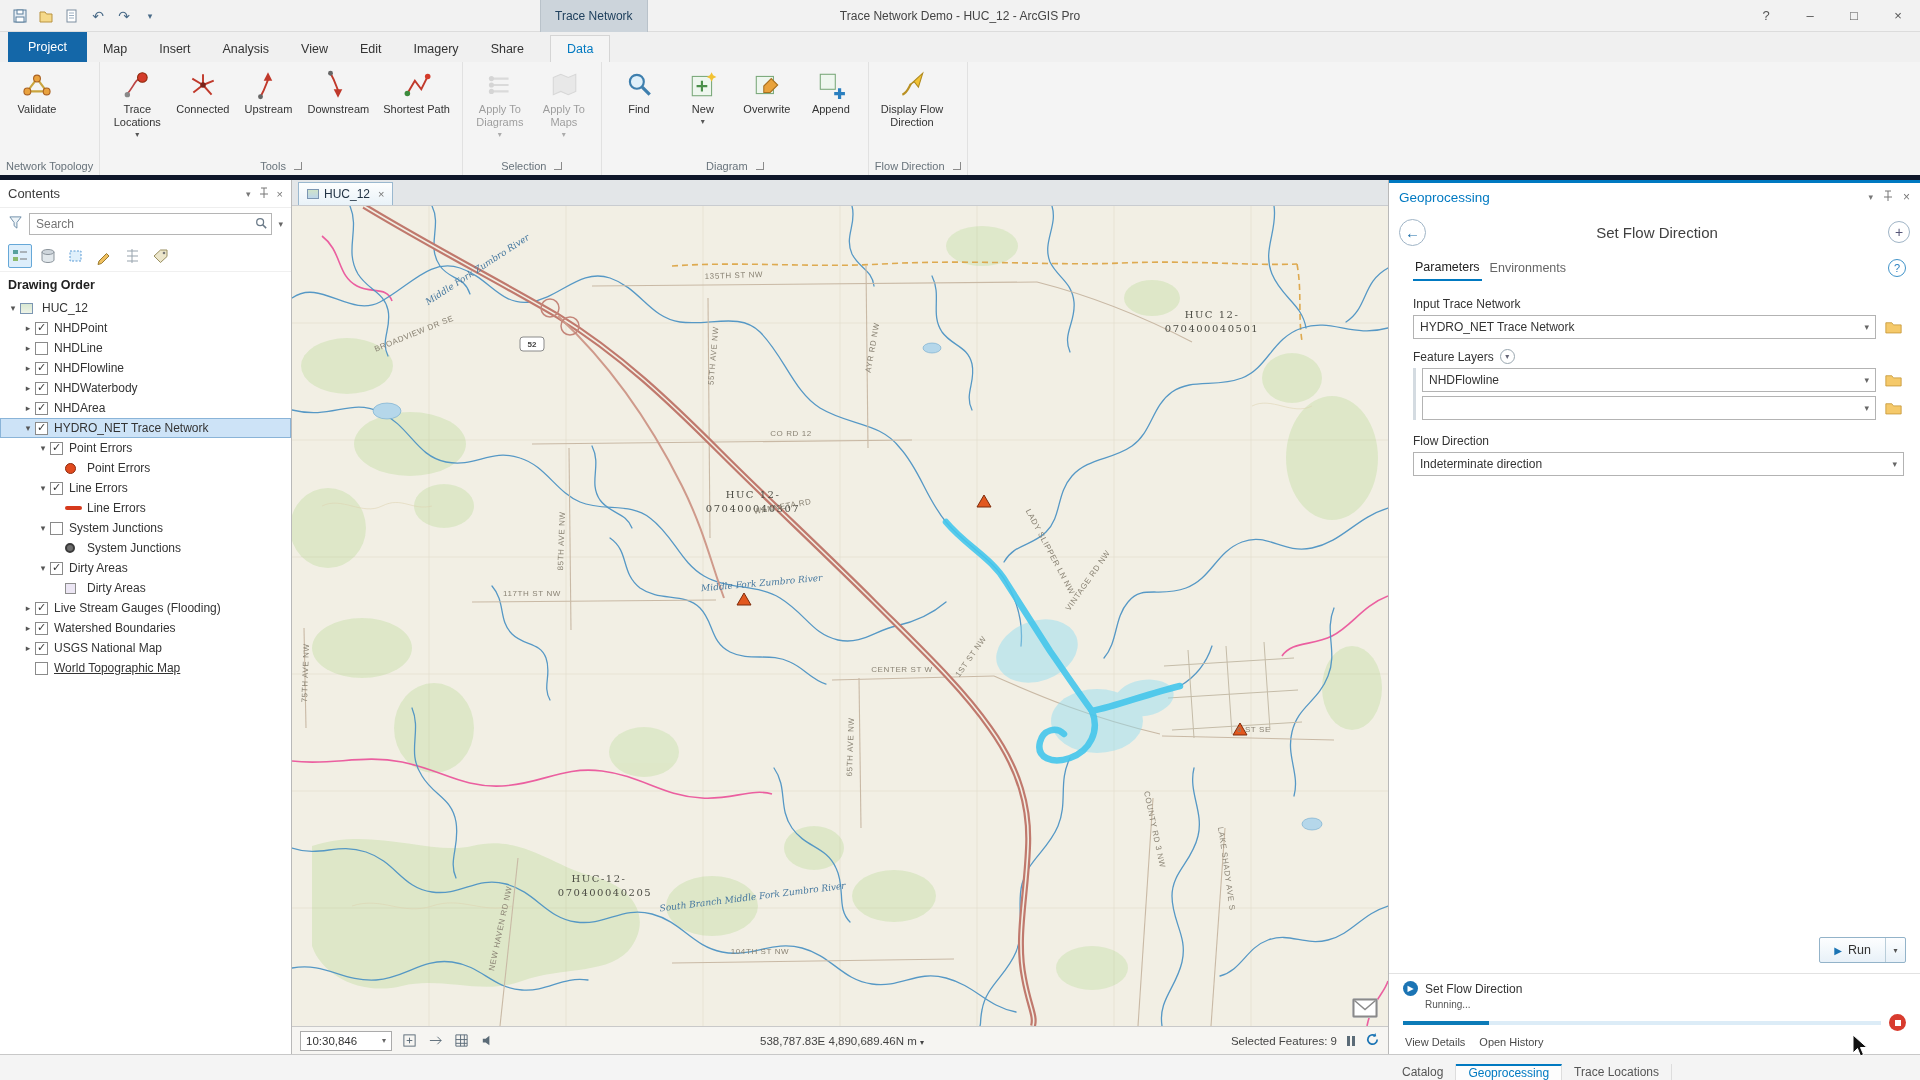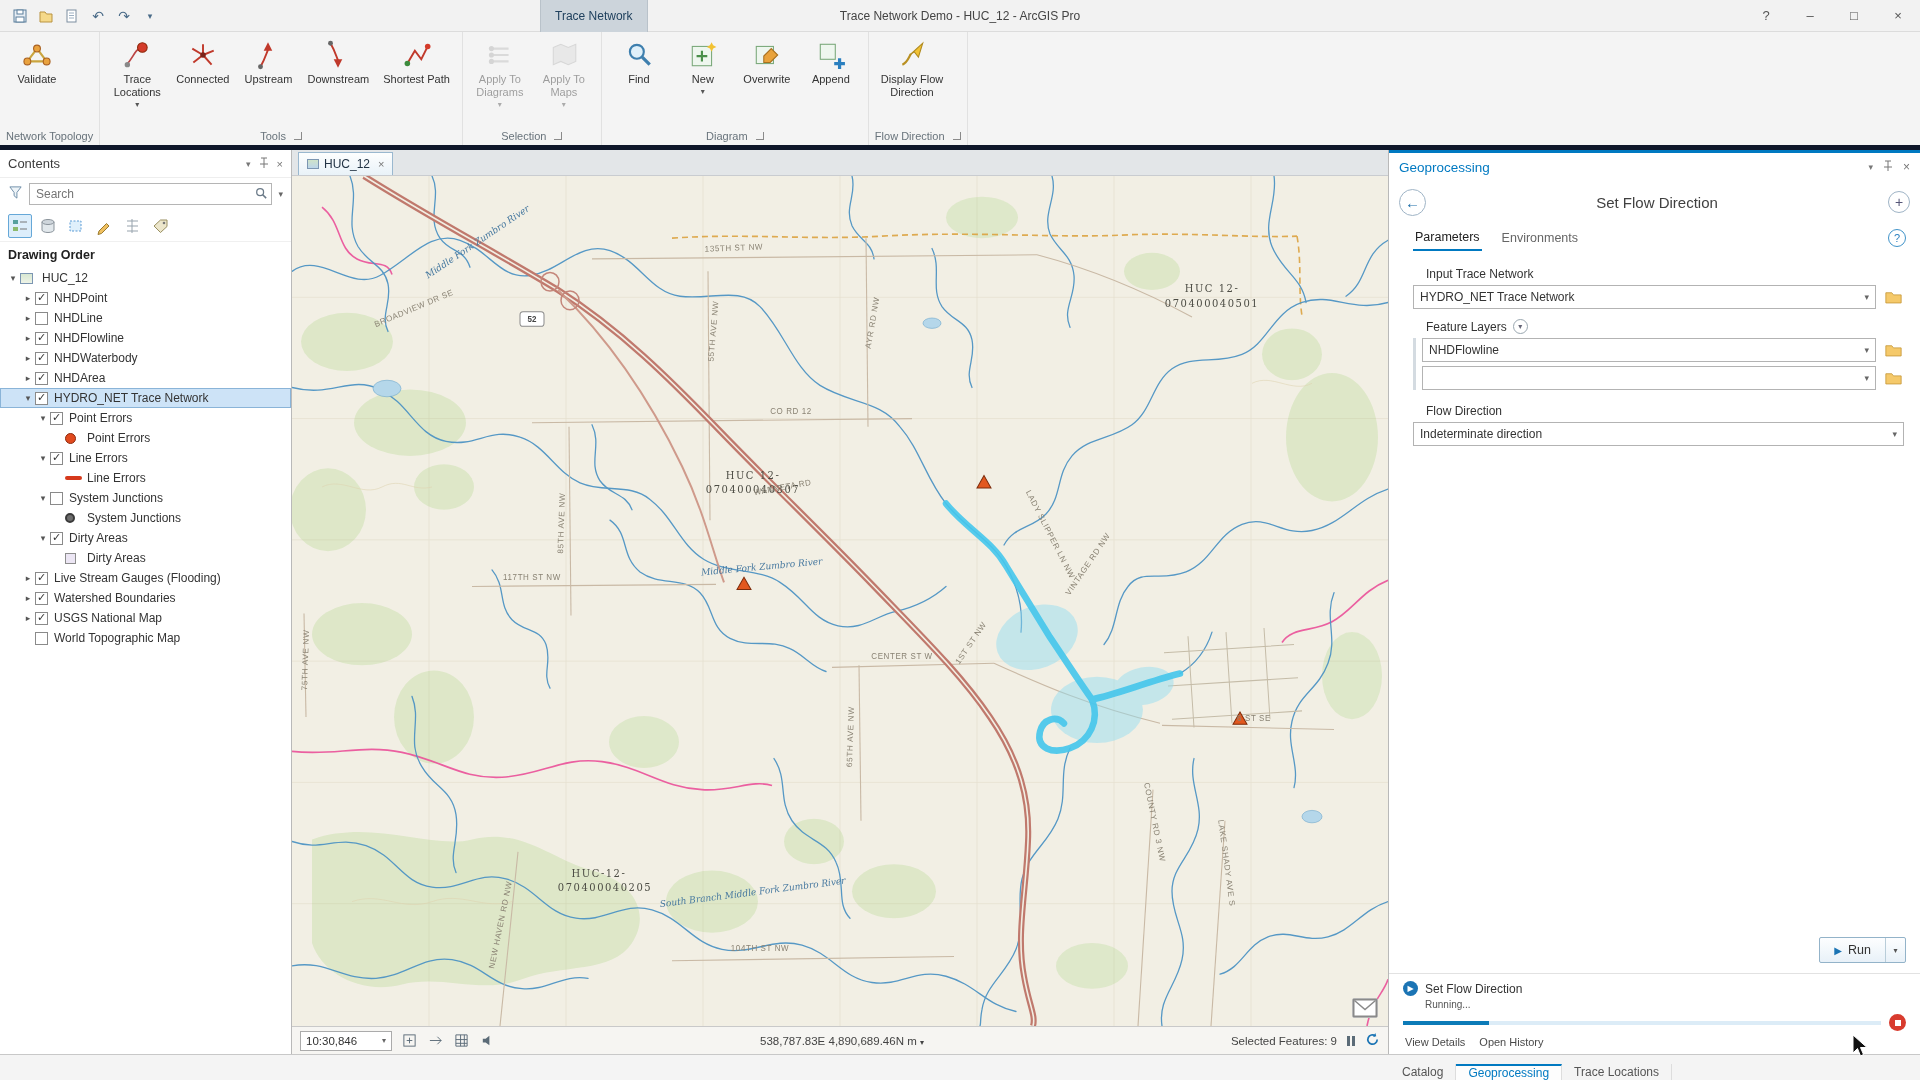--- a/index.html
+++ b/index.html
@@ -87,26 +87,26 @@
   
   .gp{width:532px;flex:0 0 532px;border-left:1px solid #b9b9b9;background:#fff;display:flex;flex-direction:column;position:relative}
   .gp-topline{height:3px;background:#0079c1;flex:0 0 3px}
   .gp-head{height:28px;display:flex;align-items:center;padding:0 10px;flex:0 0 28px}
   .gp-title{color:#0079c1;font-size:13.5px}
   .gp-head .ph-icons{margin-left:auto;display:flex;gap:10px;color:#777;align-items:center}
   .gp-toolhead{height:42px;display:flex;align-items:center;padding:0 10px;flex:0 0 42px}
   .gp-back{width:27px;height:27px;border-radius:50%;border:1px solid #9fb4c6;color:#1b6ca8;display:flex;align-items:center;justify-content:center;font-size:15px;background:#fff}
   .gp-toolname{flex:1;text-align:center;font-size:15px;color:#404040}
   .gp-add{width:22px;height:22px;border-radius:50%;border:1px solid #9fb4c6;color:#557;display:flex;align-items:center;justify-content:center;font-size:14px}
-  .gp-tabs{display:flex;align-items:center;padding:0 14px 0 24px;gap:18px;height:30px;flex:0 0 30px}
+  .gp-tabs{display:flex;align-items:center;padding:0 14px 0 24px;gap:6px;height:30px;flex:0 0 30px}
   .gp-tab{font-size:12.5px;color:#666;padding:5px 2px;cursor:default}
   .gp-tab.active{color:#222;border-bottom:2px solid #0079c1}
   .gp-help{margin-left:auto;width:18px;height:18px;border-radius:50%;border:1px solid #3f93c9;color:#2a7fbf;font-size:11px;display:flex;align-items:center;justify-content:center}
   .gp-form{padding:4px 16px 0 24px}
-  .gp-label{font-size:12px;color:#333;margin:10px 13px 4px;display:flex;align-items:center;gap:6px}
+  .gp-label{font-size:12px;color:#333;margin:10px 0 4px;display:flex;align-items:center;gap:6px}
   .circ-chev{width:15px;height:15px;border-radius:50%;border:1px solid #9aa7b0;color:#667;font-size:8px;display:inline-flex;align-items:center;justify-content:center}
   .gp-row{display:flex;align-items:center;gap:6px;margin-bottom:4px}
   .combo{flex:1;height:24px;border:1px solid #b3b3b3;background:#fff;display:flex;align-items:center;padding:0 6px;font-size:12px;color:#333}
   .combo .dd{margin-left:auto;color:#666;font-size:9px}
   .folder{width:22px;height:20px;display:flex;align-items:center;justify-content:center}
   .multival{border-left:3px solid #d4dbe1;padding-left:6px}
   .gp-spacer{flex:1}
   .runbar{display:flex;justify-content:flex-end;padding:0 14px 10px}
   .runbtn{height:26px;border:1px solid #93b3c9;background:linear-gradient(#fdfeff,#e8f1f8);display:flex;align-items:center;border-radius:2px;overflow:hidden}
   .runbtn .rb-main{display:flex;align-items:center;gap:6px;padding:0 14px;font-size:12.5px;color:#333}
@@ -163,20 +163,31 @@
     <div class="win-title">Trace Network Demo - HUC_12 - ArcGIS Pro</div>
     <div class="ctx-tab">Trace Network</div>
     <div class="win-controls">
       <span class="wbtn">?</span>
       <span class="wbtn">–</span>
       <span class="wbtn">□</span>
       <span class="wbtn close">×</span>
     </div>
   </div>
 
+  <div class="tabrow">
+      <div class="rtab project">Project</div>
+      <div class="rtab">Map</div>
+      <div class="rtab">Insert</div>
+      <div class="rtab">Analysis</div>
+      <div class="rtab">View</div>
+      <div class="rtab">Edit</div>
+      <div class="rtab">Imagery</div>
+      <div class="rtab">Share</div>
+      <div class="rtab active">Data</div>
+    </div>
 
   <div class="ribbon">
       <div class="rgroup">
         <div class="rbtns">
           <div class="rbtn">
             <div class="ricon">
               <svg viewBox="0 0 28 28">
                 <path d="M5 20 L14 8 L23 20 L5 20" fill="none" stroke="#caa53f" stroke-width="2"></path>
                 <circle cx="14" cy="8" r="3.2" fill="#e9a23e" stroke="#a85f1f"></circle>
                 <circle cx="5" cy="20" r="3.2" fill="#e9a23e" stroke="#a85f1f"></circle>
@@ -529,21 +540,21 @@
           <div class="trow" style="padding-left: 21px;">
             <span class="texp">▸</span>
             <span class="tchk on"></span>
             <span>Watershed Boundaries</span>
           </div>
           <div class="trow" style="padding-left: 21px;">
             <span class="texp">▸</span>
             <span class="tchk on"></span>
             <span>USGS National Map</span>
           </div>
-          <div class="trow" style="padding-left: 21px;">
+          <div class="trow" style="padding-left: 21px; text-decoration: underline;">
             <span class="texp"></span>
             <span class="tchk"></span>
             <span>World Topographic Map</span>
           </div>
         </div>
     </div>
 
     <div class="mapcol">
       <div class="map-tabbar">
         <div class="map-tab">

